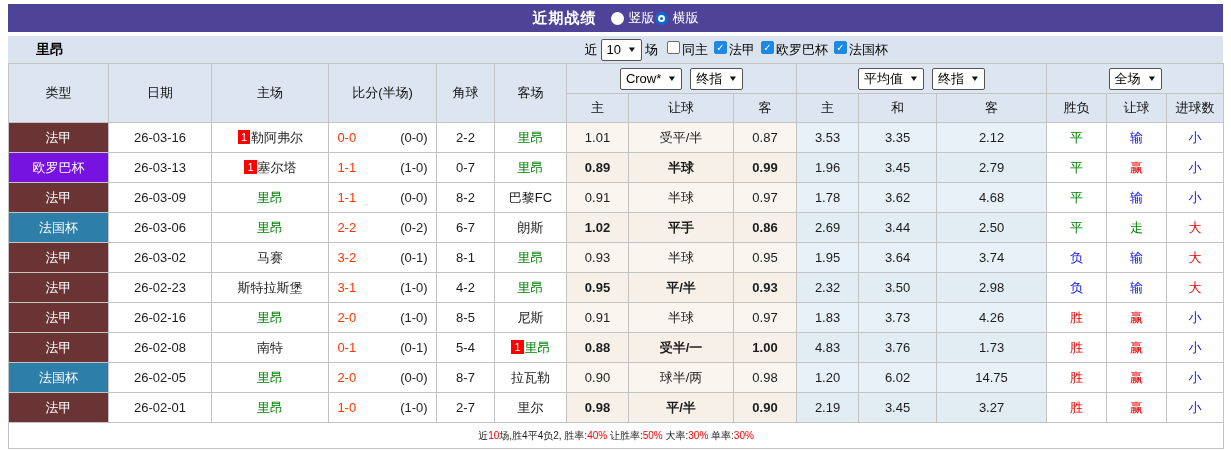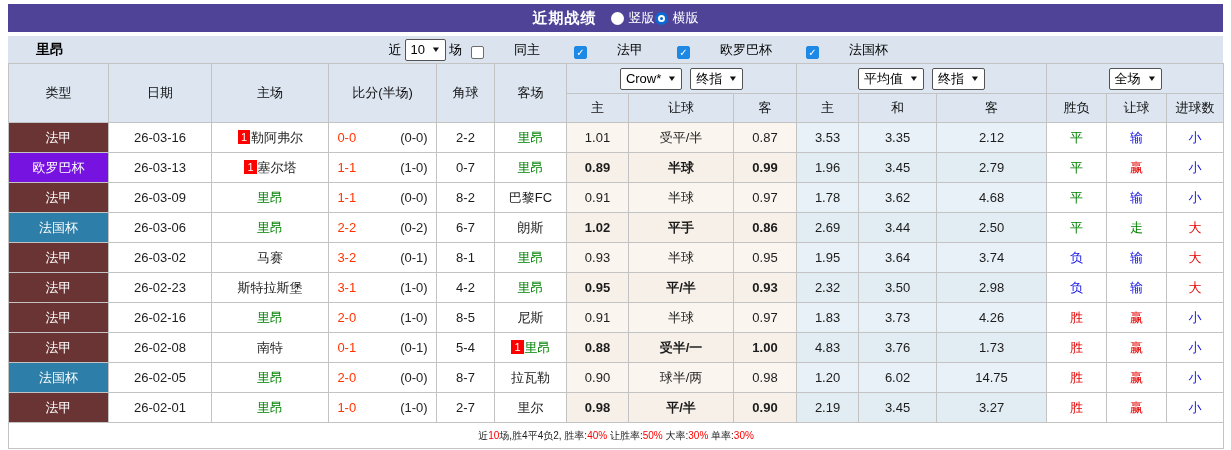--- a/index.html
+++ b/index.html
@@ -66,21 +66,21 @@
 
   <div class="filterbar">
     <span class="team">里昂</span>
     <span class="filter-controls">
       <span>近</span>
       <span class="sel">
         <span>10</span>
         <span class="caret">▼</span>
       </span>
       <span>场</span>
-      <span style="display:inline-flex;align-items:flex-end;gap:28px;">
+      <span style="display:inline-flex;align-items:flex-start;">
           <span class="cb"></span>
           <span>同主</span>
           <span class="cb checked">✓</span>
           <span>法甲</span>
           <span class="cb checked">✓</span>
           <span>欧罗巴杯</span>
           <span class="cb checked">✓</span>
           <span>法国杯</span>
         </span>
     </span>

